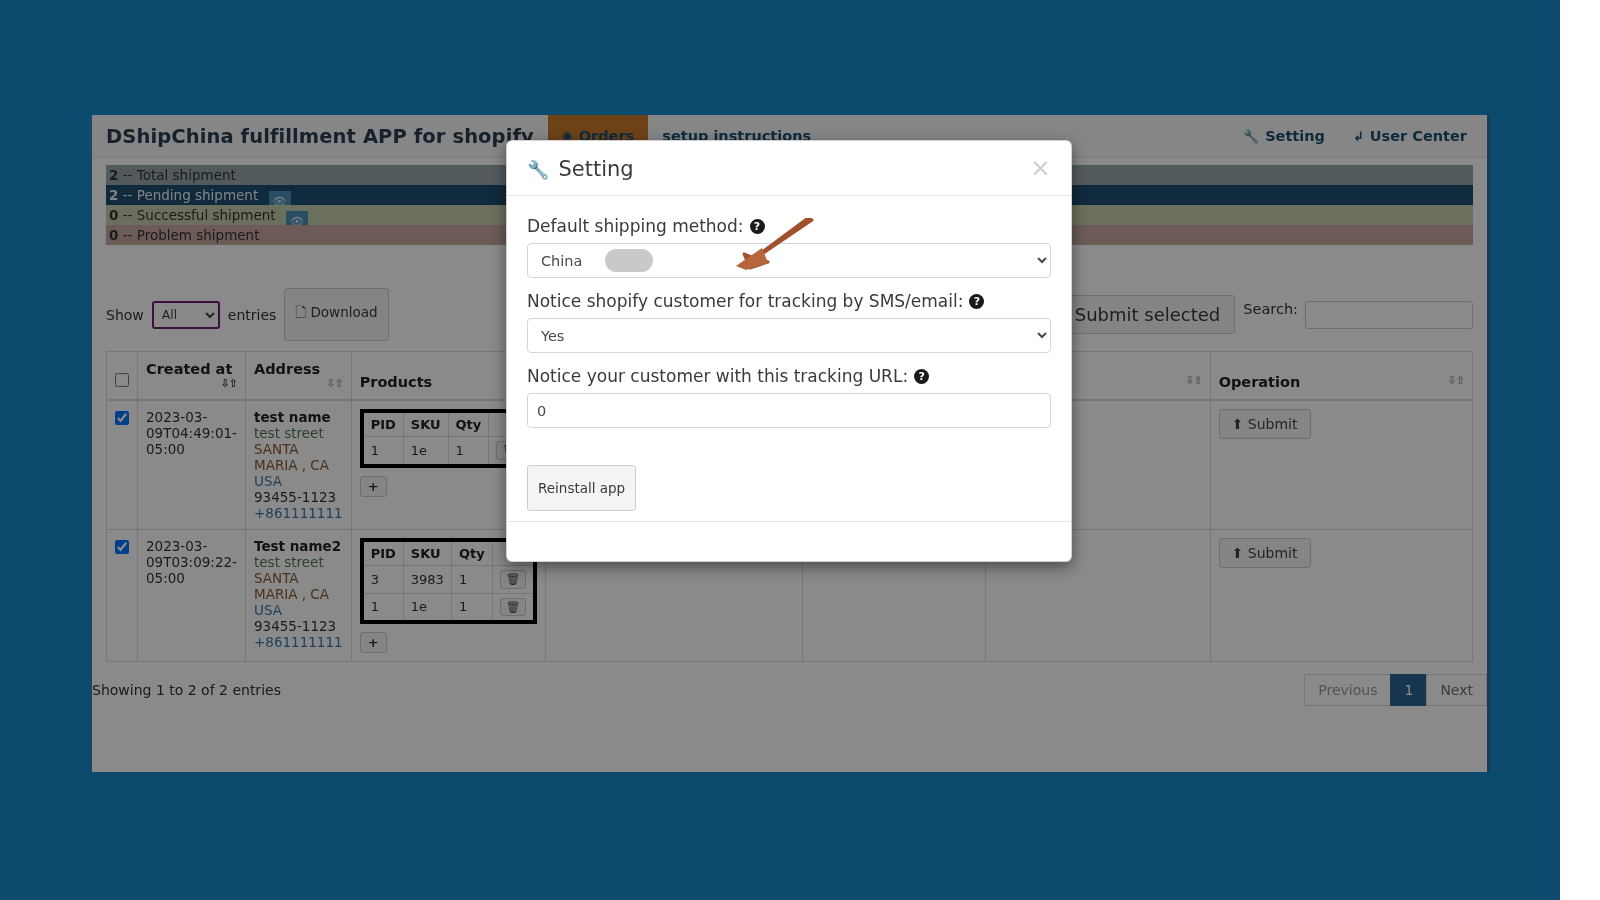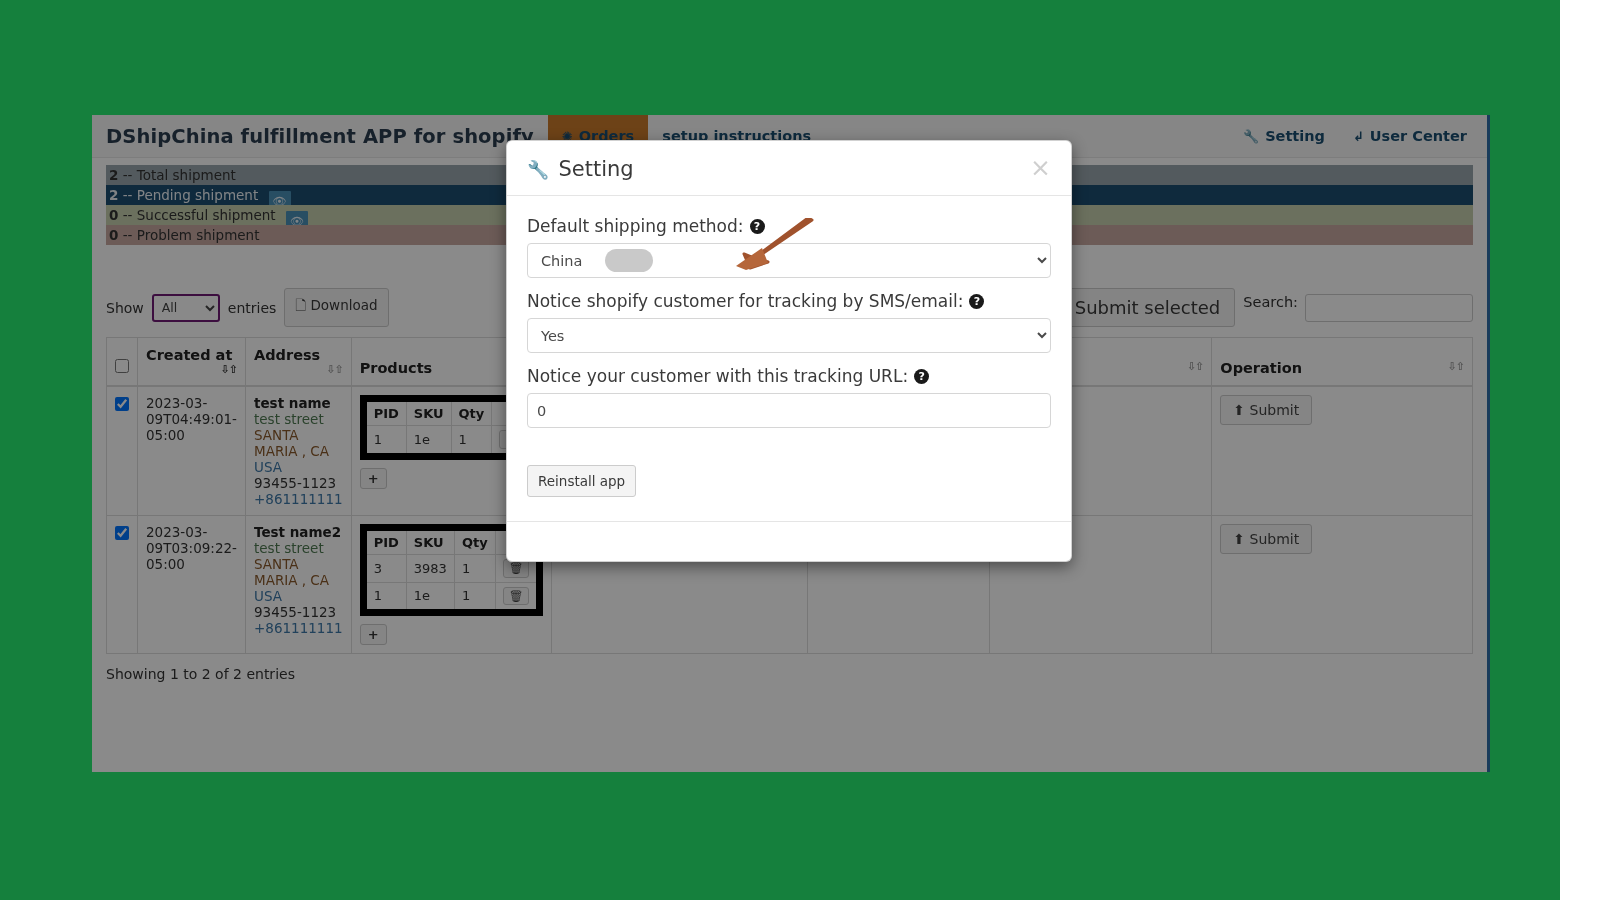--- a/index.html
+++ b/index.html
@@ -8,21 +8,21 @@
     width: 1600px; height: 900px;
     background: #ffffff;
     font-family: "DejaVu Sans", "Liberation Sans", sans-serif;
     overflow: hidden;
   }
 
   #stage {
     position: relative;
     width: 1560px;
     height: 900px;
-    background: #15803d;
+    background: #0c4a6e;
   }
 
   
   #app-page {
     position: absolute;
     left: 92px;
     top: 115px;
     width: 1398px;
     height: 657px;
     background: #ffffff;
@@ -126,21 +126,21 @@
     color: #444;
     font-family: inherit;
   }
   .btn {
     font-family: inherit;
     font-size: 13.5px;
     color: #3a3a3a;
     background: #f4f4f4;
     border: 1px solid #cccccc;
     border-radius: 3px;
-    padding: 7px 10px;
+    padding: 14px 10px;
     cursor: pointer;
     white-space: nowrap;
   }
   .btn-big { font-size: 18px; padding: 8px 14px; }
   .spacer { flex: 1; }
   .search-wrap { display: flex; align-items: flex-start; gap: 7px; }
   .search-label { font-size: 14.5px; color: #333; }
   input.search-input {
     width: 168px;
     height: 28px;
@@ -193,21 +193,21 @@
 
   .addr-name { font-weight: bold; color: #222; display: block; }
   .addr-street { color: #4f7a52; display: block; }
   .addr-city { color: #8a5a2b; display: block; }
   .addr-country { color: #3d78a8; display: block; }
   .addr-zip { color: #333; display: block; }
   .addr-phone { color: #3d78a8; display: block; }
 
   table.prod {
     border-collapse: collapse;
-    border: 7px solid #000000;
+    border: 4px solid #000000;
     margin-bottom: 8px;
     background: #fff;
   }
   table.prod th {
     border: 1px solid #dddddd;
     padding: 4px 7px;
     font-size: 13px;
     font-weight: bold;
     text-align: left;
     color: #222;
@@ -252,21 +252,21 @@
     border-radius: 3px;
     padding: 6px 12px;
     cursor: pointer;
     white-space: nowrap;
   }
 
   
   .tfoot {
     display: flex;
     align-items: center;
-    padding: 12px 14px;
+    padding: 12px 0;
     font-size: 14px;
     color: #333;
   }
   .pager { margin-left: auto; display: flex; }
   .pg {
     border: 1px solid #dddddd;
     padding: 7px 13px;
     font-size: 14px;
     color: #6f6f6f;
     background: #fff;
@@ -585,20 +585,25 @@
               </button>
             </td>
           </tr>
 
         </tbody>
       </table>
     </div>
 
     <div class="tfoot">
       <span>Showing 1 to 2 of 2 entries</span>
+      <span class="pager">
+        <span class="pg disabled">Previous</span>
+        <span class="pg cur">1</span>
+        <span class="pg">Next</span>
+      </span>
     </div>
 
   </div>
 
   <div id="dim-veil"></div>
 
   <div class="modal">
     <div class="modal-header">
       <div class="modal-title">
         <span class="wrench">🔧</span>

